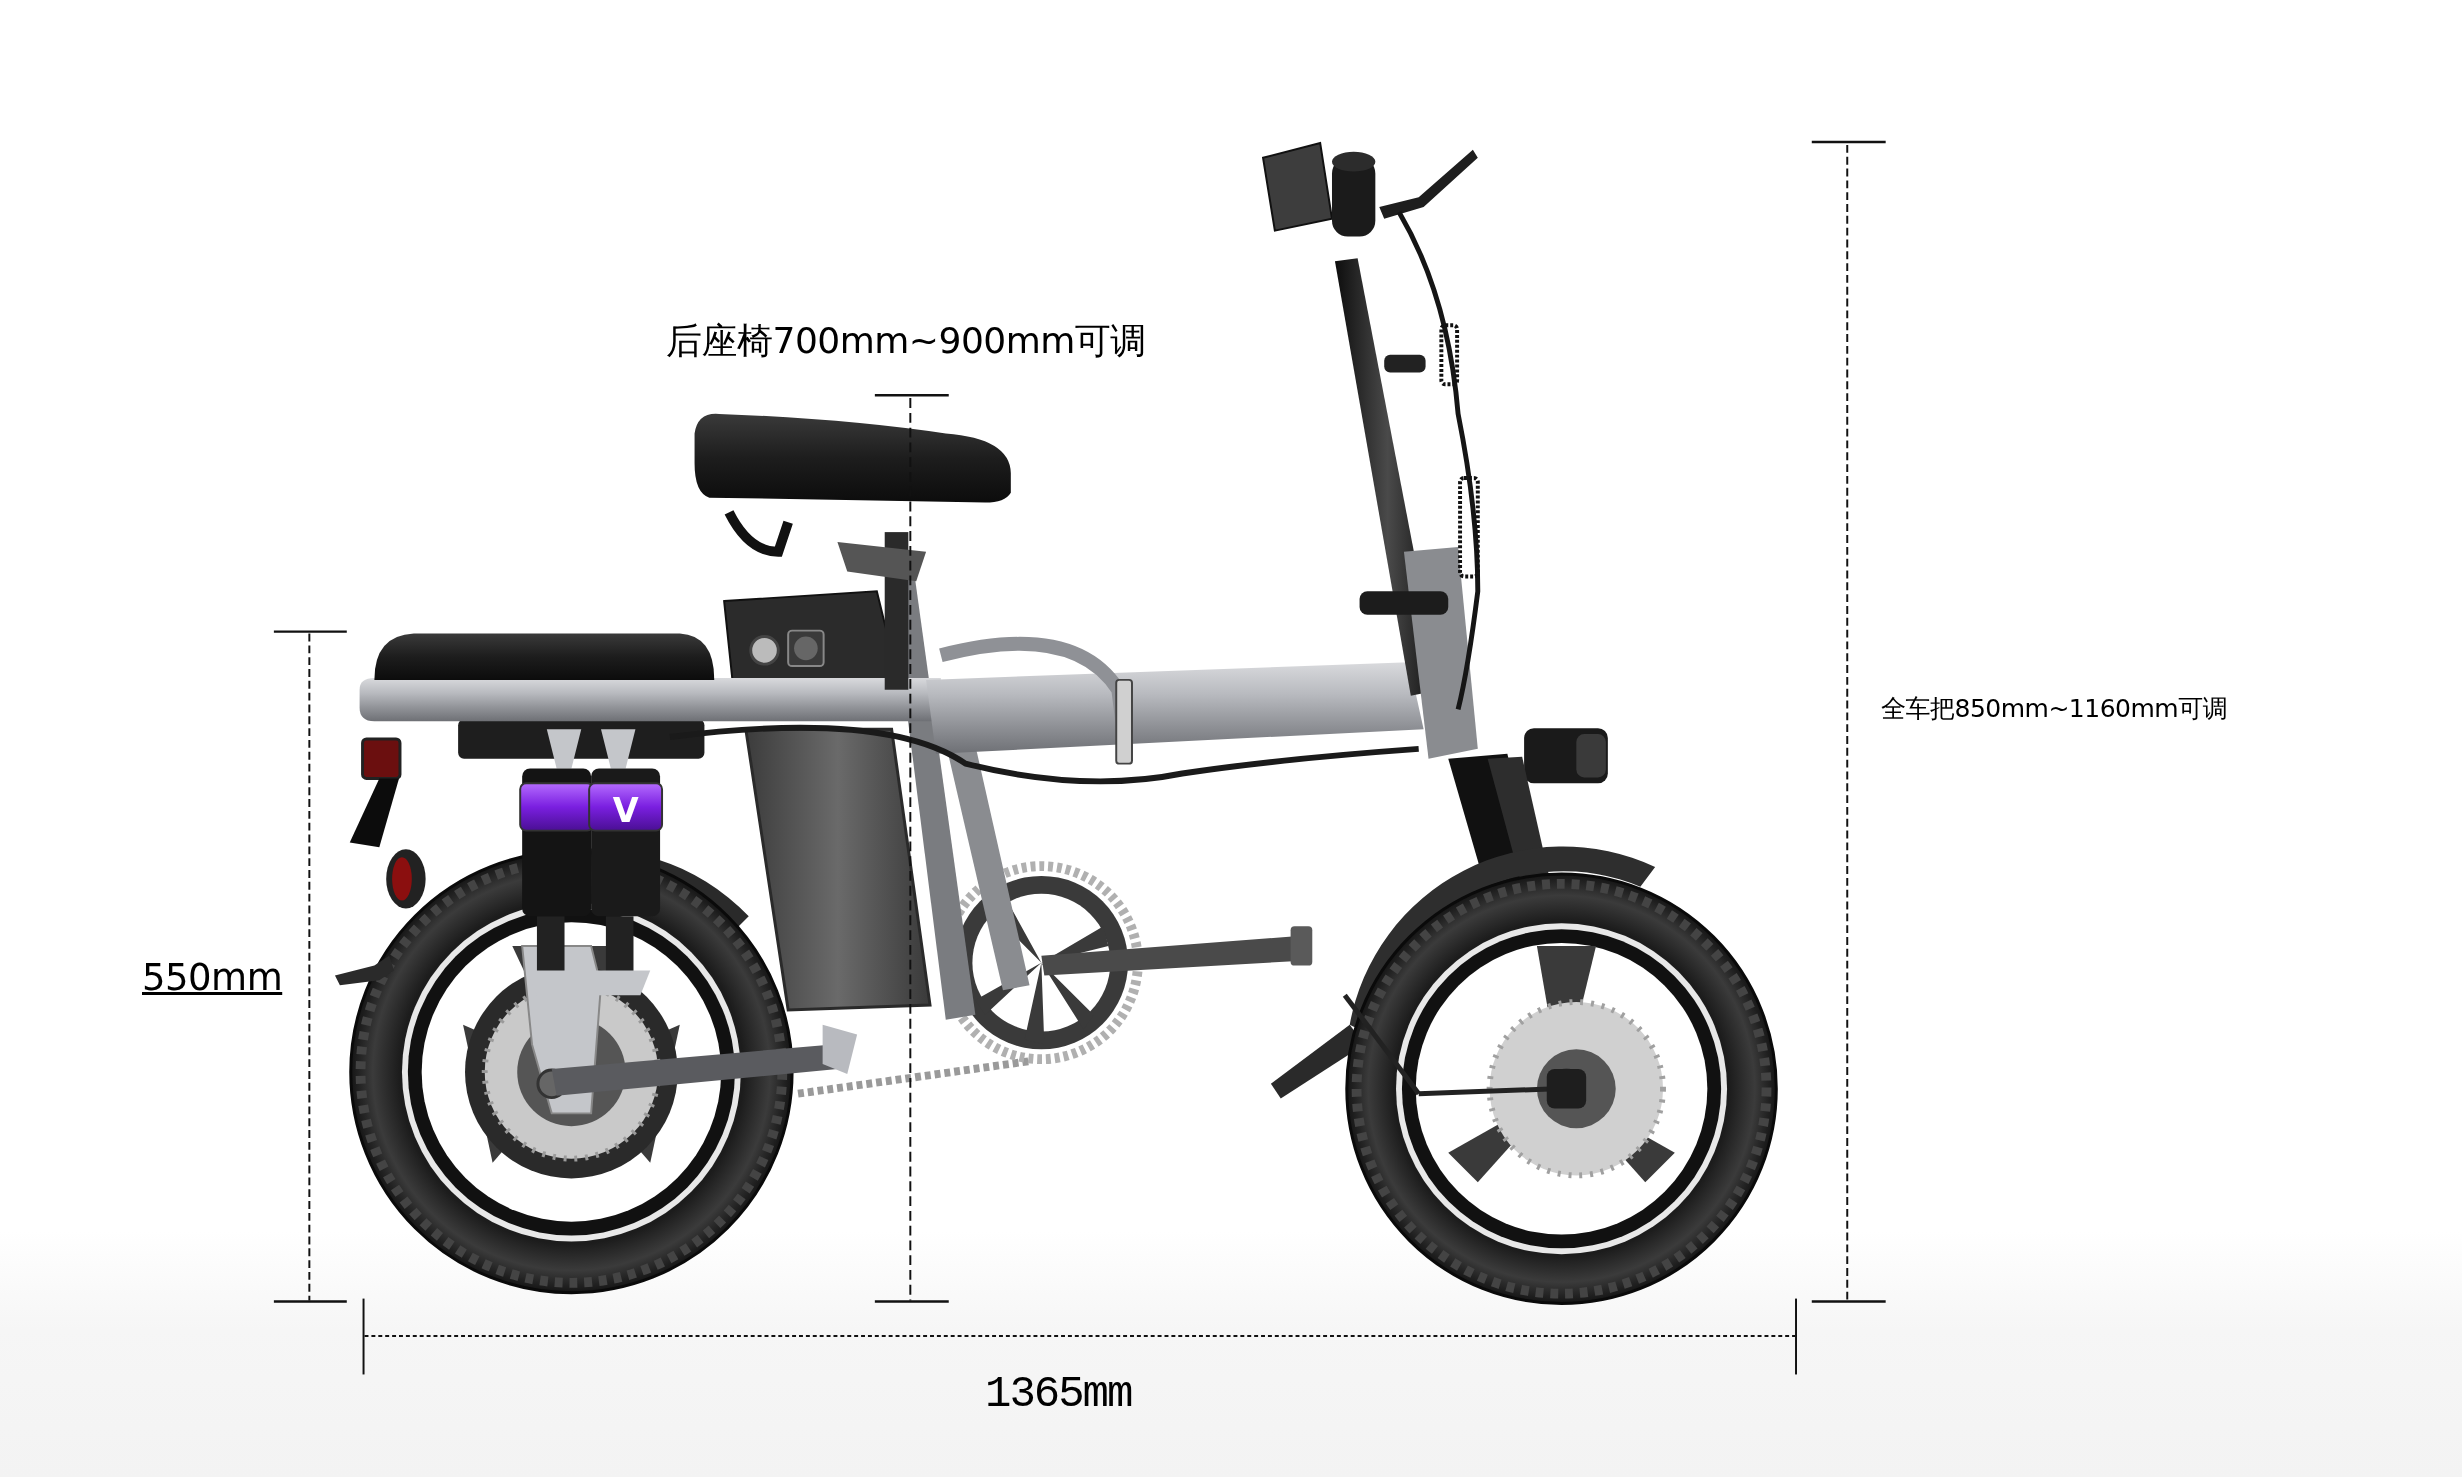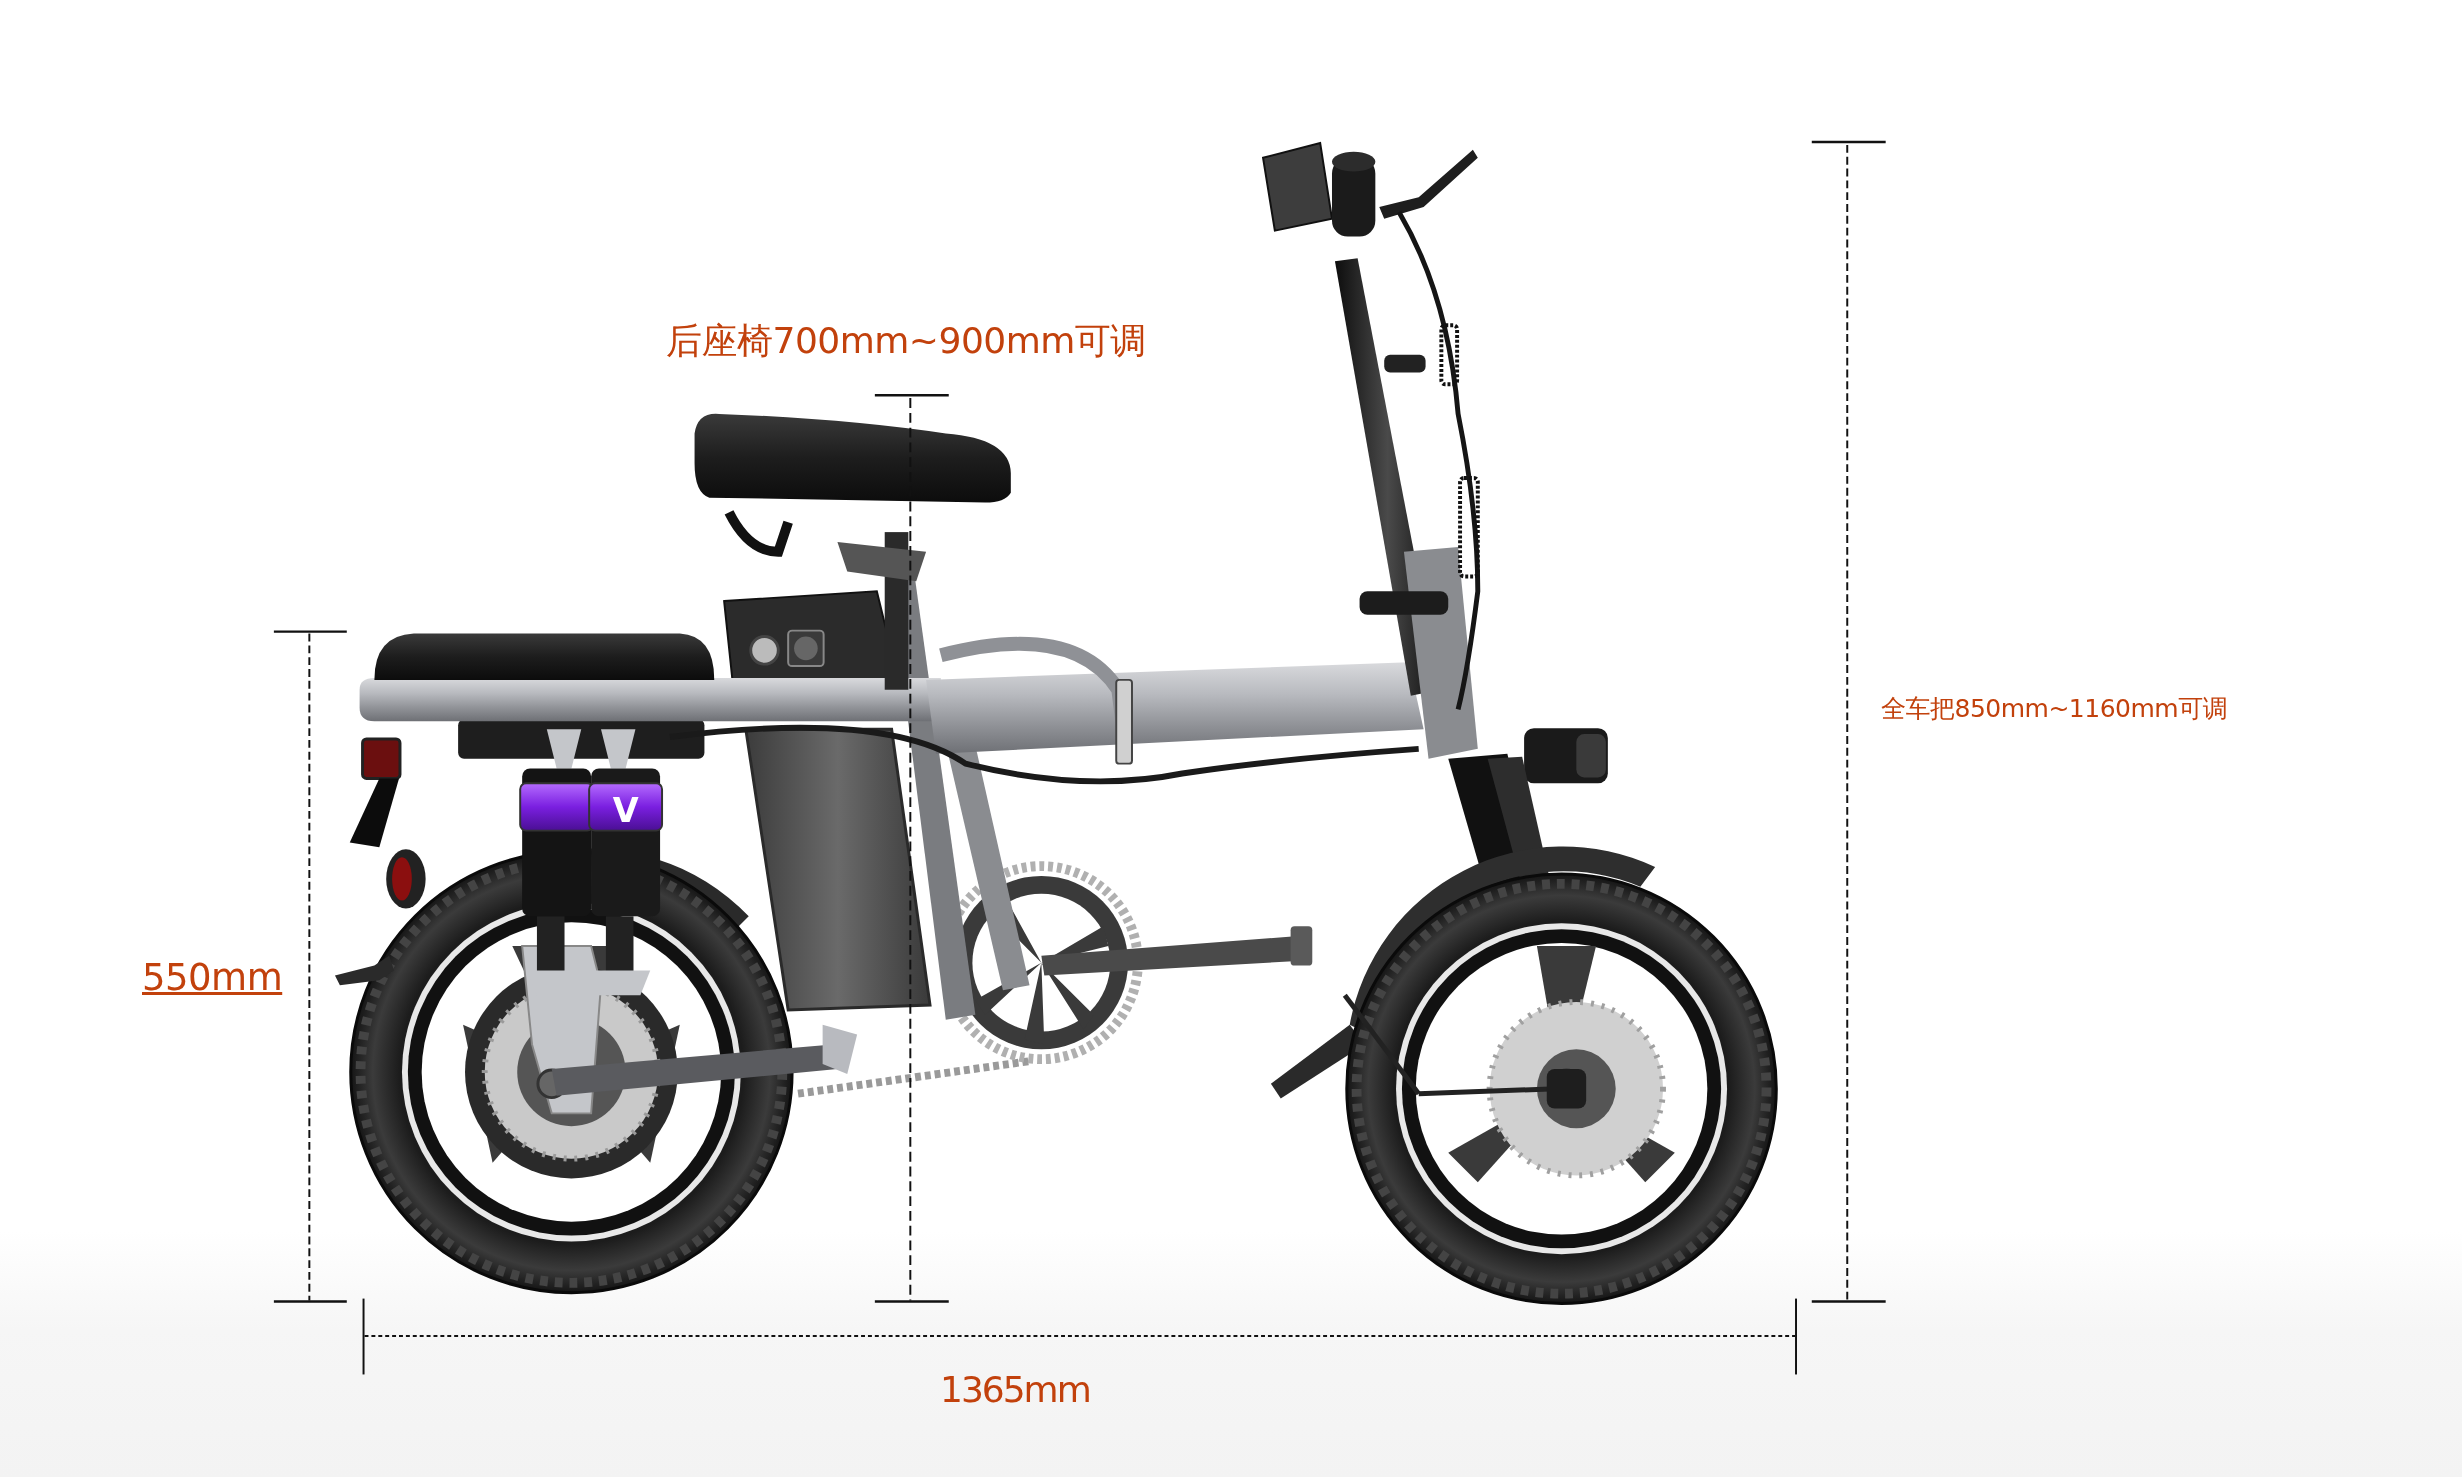--- a/index.html
+++ b/index.html
@@ -1,20 +1,20 @@
 <!DOCTYPE html>
 <html><head>
 <meta charset="utf-8">
 <style>
   html, body { margin:0; padding:0; }
   body { width:2463px; height:1478px; background:#ffffff; position:relative; overflow:hidden; font-family:"DejaVu Sans", "Liberation Sans", sans-serif; }
   .floor { position:absolute; left:0; top:1231px; width:2463px; height:246px;
     background: linear-gradient(180deg, rgba(255,255,255,0) 0%, #f6f6f6 40%, #f3f3f3 100%); }
   svg.bike { position:absolute; left:0; top:0; }
-  .dim-label { position:absolute; color:#c2410c; white-space:nowrap; font-family:"DejaVu Sans", "Liberation Sans", sans-serif; letter-spacing:-0.5px; }
+  .dim-label { position:absolute; color:#000000; white-space:nowrap; font-family:"DejaVu Sans", "Liberation Sans", sans-serif; letter-spacing:-0.5px; }
 </style>
 </head>
 <body>
 
 <div class="floor"></div>
 
 <svg class="bike" width="2463" height="1478" viewBox="0 0 2500 1500" xmlns="http://www.w3.org/2000/svg">
   <defs>
     <linearGradient id="frameGrad" x1="0" y1="0" x2="0" y2="1">
       <stop offset="0" stop-color="#d9dadd"></stop>
@@ -209,14 +209,14 @@
     <line x1="370" y1="1356" x2="1822" y2="1356" stroke-width="2" stroke-dasharray="4 3"></line>
   </g>
 </svg>
 
 <div class="dim-label" style="left:666px; top:317px; font-size:36px;">后座椅700mm~900mm可调</div>
 
 <div class="dim-label" style="left:1881px; top:692px; font-size:25px;">全车把850mm~1160mm可调</div>
 
 <div class="dim-label" style="left:142px; top:956px; font-size:37px;text-decoration:underline;">550mm</div>
 
-<div class="dim-label" style="left:940px; top:1369px; font-size:36px; letter-spacing:-2px;">1365mm</div>
+<div class="dim-label" style="left:985px; top:1369px; font-size:44px; letter-spacing:-2px;font-family:Liberation Mono, monospace;">1365mm</div>
 
 
 </body></html>

